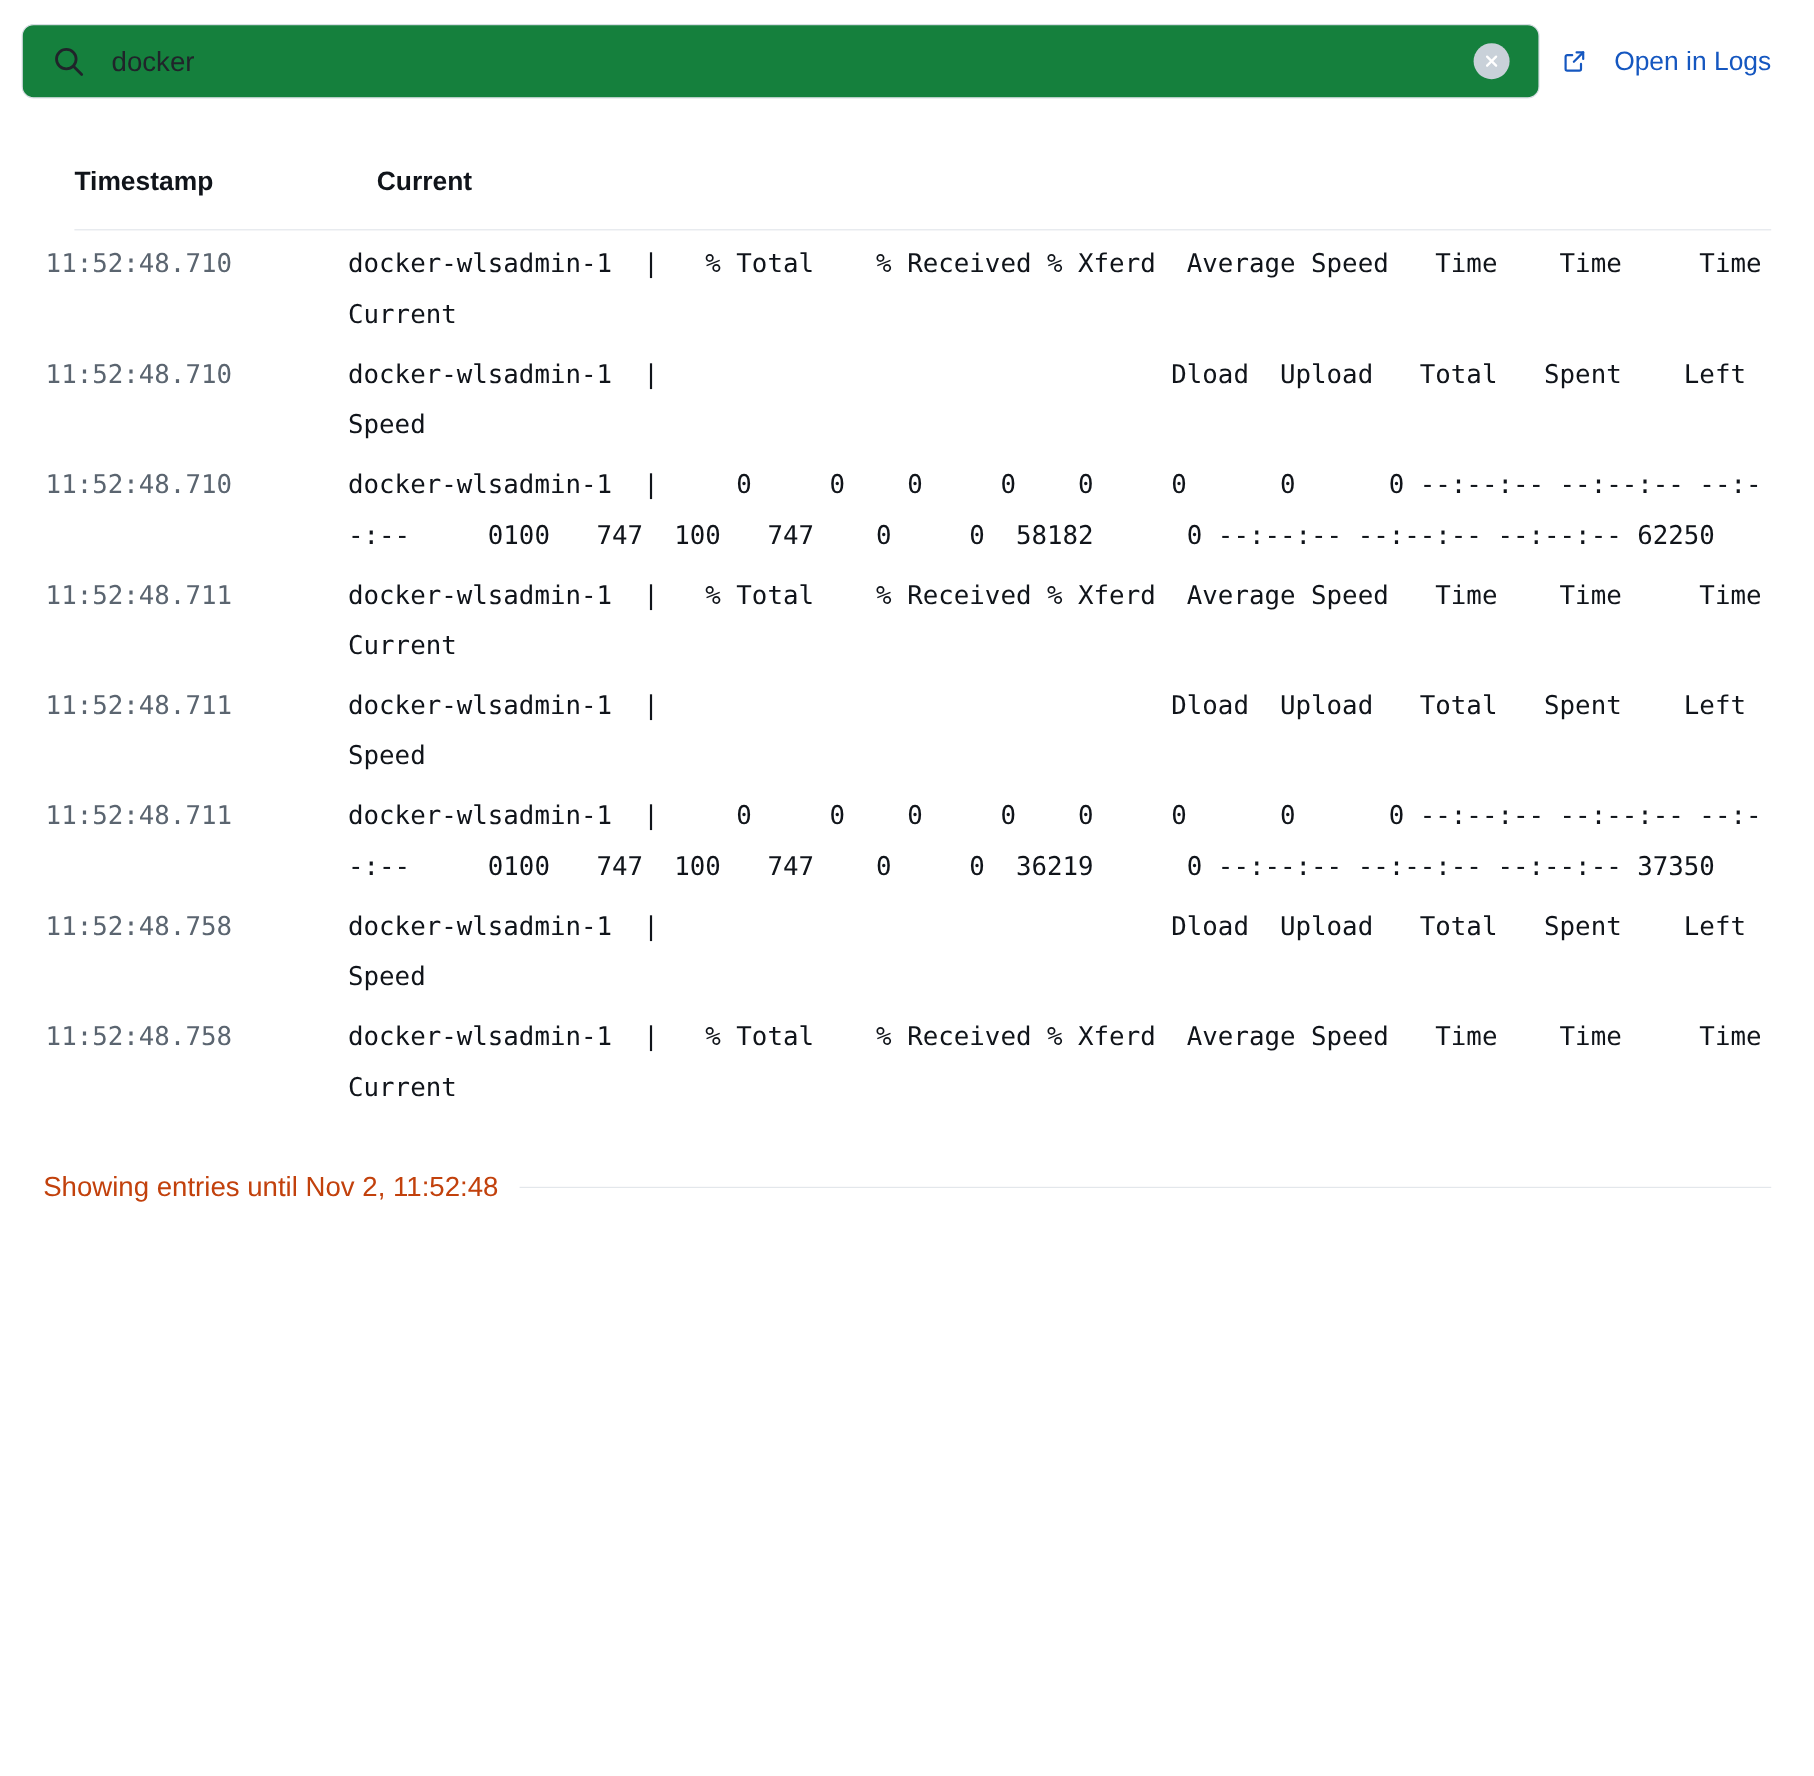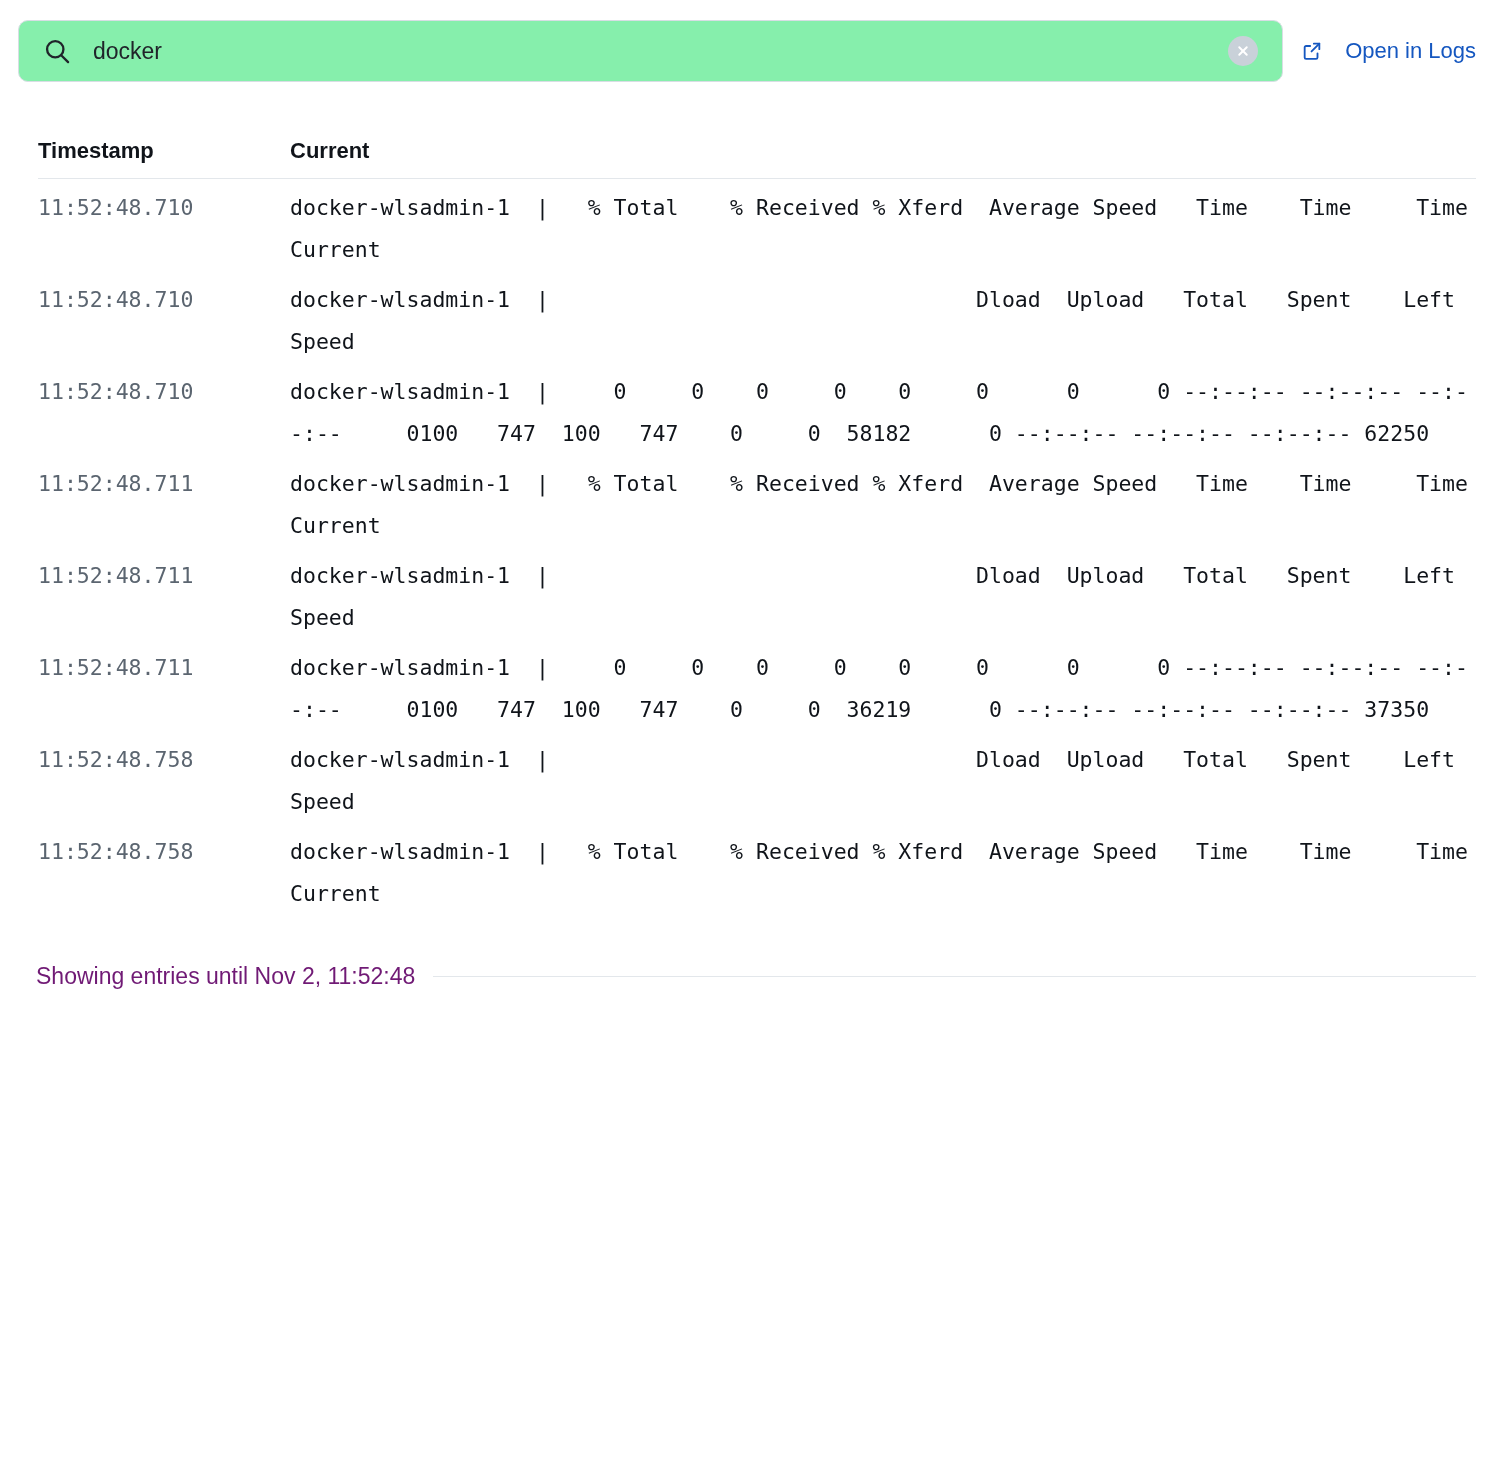--- a/index.html
+++ b/index.html
@@ -26,21 +26,21 @@
   .search-row {
     display: flex;
     align-items: center;
     gap: 18px;
     padding: 20px 36px 0 18px;
   }
   .search-box {
     position: relative;
     flex: 1 1 auto;
     height: 62px;
-    background: #86efac;
+    background: #15803d;
     border: 1px solid #d8dee4;
     border-radius: 10px;
     display: flex;
     align-items: center;
     box-sizing: border-box;
   }
   .search-icon {
     width: 28px;
     height: 28px;
     margin-left: 24px;
@@ -92,22 +92,23 @@
   .log-table {
     margin-top: 56px;
     padding: 0 36px 0 38px;
   }
   .thead {
     display: flex;
     align-items: flex-end;
     font-size: 22px;
     font-weight: bold;
     color: #10141a;
-    padding-bottom: 14px;
+    padding-bottom: 27px;
     border-bottom: 1px solid #e3e7eb;
+    margin-left: 24px;
   }
   .col-ts { width: 252px; flex: 0 0 252px; }
   .col-msg { flex: 1 1 auto; }
 
   .rows { padding-top: 4px; }
   .row {
     display: flex;
     align-items: flex-start;
     padding: 4px 0 4px 0;
   }
@@ -132,21 +133,21 @@
 
   
   .footer {
     display: flex;
     align-items: center;
     gap: 18px;
     padding: 44px 36px 0 36px;
   }
   .footer-text {
     font-size: 23px;
-    color: #701a75;
+    color: #c2410c;
     white-space: nowrap;
   }
   .footer-rule {
     flex: 1 1 auto;
     height: 1px;
     background: #e3e7eb;
   }
 </style>
 </head>
 <body>

